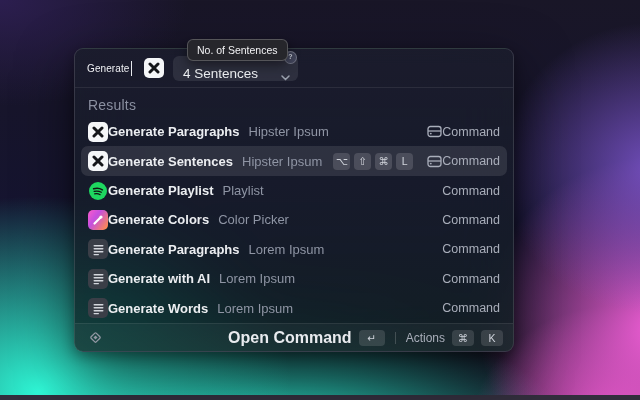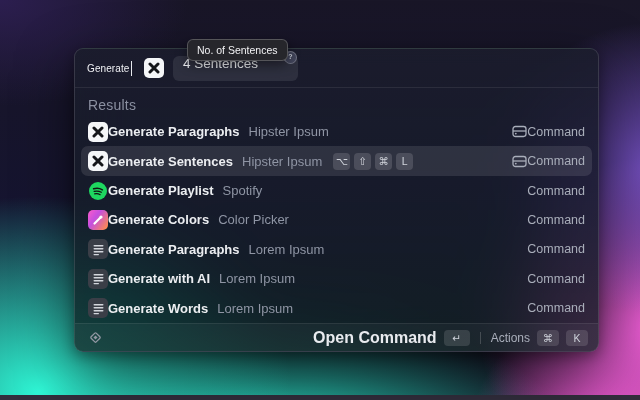--- a/index.html
+++ b/index.html
@@ -9,39 +9,39 @@
       radial-gradient(ellipse 42% 38% at 0% 0%, rgba(46,31,84,.9), rgba(46,31,84,0) 70%),
       radial-gradient(ellipse 34% 52% at 102% 42%, rgba(128,87,210,.85), rgba(128,87,210,0) 70%),
       radial-gradient(ellipse 38% 58% at 103% 82%, #f25fd8, rgba(242,95,216,0) 74%),
       radial-gradient(ellipse 30% 42% at 96% 108%, #ef56cf, rgba(239,86,207,0) 75%),
       radial-gradient(ellipse 55% 68% at 6% 98%, #2ff7d6, rgba(47,247,214,0) 72%),
       radial-gradient(ellipse 62% 46% at 44% 110%, #27e9c9, rgba(39,233,201,0) 72%),
       linear-gradient(180deg,#191627 0%,#151430 55%,#141322 100%);}
   .bottom-strip{position:absolute;left:0;bottom:0;width:640px;height:5px;background:#322e3d;}
 
   
-  .panel{position:absolute;left:74px;top:48px;width:525px;height:304px;border-radius:9px;
+  .panel{position:absolute;left:74px;top:48px;width:440px;height:304px;border-radius:9px;
     background:linear-gradient(180deg,rgba(27,29,44,.88) 0%,rgba(23,28,40,.82) 45%,rgba(17,33,33,.78) 100%);
     backdrop-filter:blur(26px) saturate(140%);
     border:1px solid rgba(255,255,255,.13);
     box-shadow:0 20px 55px rgba(0,0,0,.55), 0 4px 14px rgba(0,0,0,.35);
     display:flex;flex-direction:column;box-sizing:border-box;}
 
   
   .topbar{height:38px;flex:0 0 38px;display:flex;align-items:center;padding:0 12px;
     border-bottom:1px solid rgba(255,255,255,.08);position:relative;}
   .search-text{font-size:10px;color:#f0f1f4;letter-spacing:.1px;cursor:text;}
   .caret{display:inline-block;width:1.5px;height:15px;background:#e7e9ee;margin-left:1px;
     vertical-align:-3px;animation:blink 1.1s steps(1) infinite;}
   @keyframes blink{50%{opacity:0;}}
   .appicon{width:20px;height:20px;border-radius:5px;flex:0 0 20px;display:flex;align-items:center;justify-content:center;}
   .appicon.white{background:#f5f6f8;}
   .topbar .appicon{margin-left:12px;}
   .dropdown{margin-left:9px;height:25px;min-width:125px;border-radius:6px;background:rgba(255,255,255,.09);
-    display:flex;align-items:flex-start;padding:0 8px 0 10px;box-sizing:border-box;cursor:default;}
+    display:flex;align-items:flex-end;padding:0 8px 0 10px;box-sizing:border-box;cursor:default;}
   .dropdown-label{font-size:13.5px;color:#eef0f3;flex:1;}
   .qbadge{position:absolute;left:209px;top:2px;width:11px;height:11px;border-radius:50%;
     background:#41445a;border:1px solid rgba(255,255,255,.25);color:#ccd0da;font-size:7px;
     line-height:10px;text-align:center;font-weight:700;}
 
   
   .tooltip{position:absolute;left:112px;top:-10px;height:20px;line-height:20px;padding:0 9px;
     background:#26262b;border:1px solid rgba(255,255,255,.22);border-radius:6px;
     font-size:10.5px;color:#f2f2f4;box-shadow:0 4px 12px rgba(0,0,0,.45);white-space:nowrap;z-index:5;}
 
@@ -159,21 +159,21 @@
       <div class="row">
         <span class="appicon">
           <svg width="20" height="20" viewBox="0 0 20 20">
               <circle cx="10" cy="10" r="9" fill="#1ed760"></circle>
               <path d="M5.6 7.8 c3.2-.9 6.3-.5 8.8 1" stroke="#121212" stroke-width="1.5" fill="none" stroke-linecap="round"></path>
               <path d="M6.1 10.4 c2.6-.7 5.1-.3 7.2 .9" stroke="#121212" stroke-width="1.3" fill="none" stroke-linecap="round"></path>
               <path d="M6.6 12.9 c2-.5 3.9-.2 5.6 .8" stroke="#121212" stroke-width="1.1" fill="none" stroke-linecap="round"></path>
             </svg>
           </span>
         <span class="row-title">Generate Playlist</span>
-        <span class="row-sub">Spotify</span>
+        <span class="row-sub">Playlist</span>
         <span class="spacer"></span>
         <span class="accessory">
           <span class="accessory-label">Command</span>
         </span>
       </div>
 
       <div class="row">
         <span class="appicon icon-colorpicker">
           <svg width="12" height="12" viewBox="0 0 12 12">
               <path d="M2.5 9.5 L8.5 3.5" stroke="#fff" stroke-width="2.2" stroke-linecap="round"></path>

